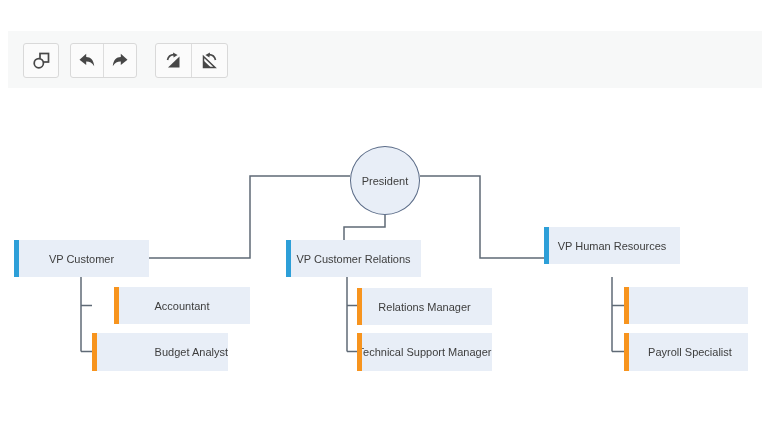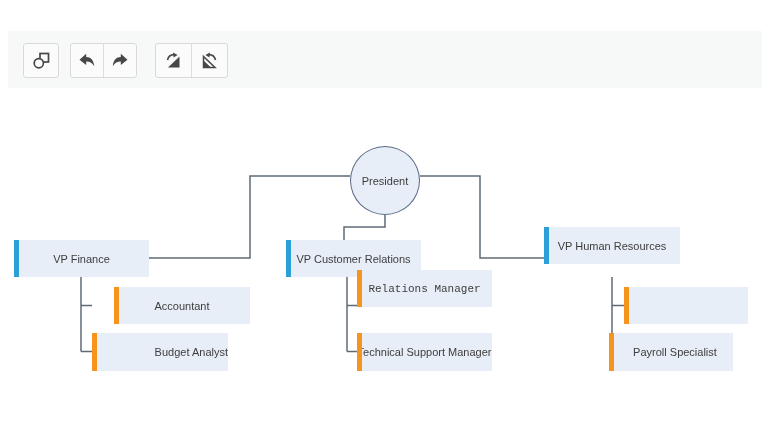--- a/index.html
+++ b/index.html
@@ -44,24 +44,24 @@
   .node.circle {
     left:350px; top:146px; width:70px; height:69px;
     border-radius:50%; border:1.5px solid #5a6b87;
   }
 
   .n-vpfin  { left:14px;  top:240px; width:135px; height:37px; }
   .n-vpcr   { left:278px; top:240px; width:135px; height:37px;margin-left:8px; }
   .n-vphr   { left:544px; top:227px; width:136px; height:37px; }
   .n-acct   { left:92px;  top:287px; width:136px; height:37px;margin-left:22px; }
   .n-budg   { left:92px;  top:333px; width:136px; height:38px;justify-content:flex-end; }
-  .n-relm   { left:357px; top:270px; width:135px; height:37px;font-family:Liberation Mono, monospace; }
+  .n-relm   { left:357px; top:288px; width:135px; height:37px; }
   .n-tsm    { left:357px; top:333px; width:135px; height:38px; }
   .n-comp   { left:624px; top:287px; width:124px; height:37px; }
-  .n-pay    { left:609px; top:333px; width:124px; height:38px;padding-left:8px; }
+  .n-pay    { left:624px; top:333px; width:124px; height:38px;padding-left:8px; }
 </style>
 </head>
 <body>
 
 <div class="toolbar">
 
   <div class="tb-btn" style="left:15px;">
     <span>
       <svg width="19" height="19" viewBox="0 0 19 19">
         <rect x="8" y="2.5" width="8.5" height="8.5" fill="none" stroke="#474747" stroke-width="1.7"></rect>
@@ -139,21 +139,21 @@
       <polyline points="612,351.5 624,351.5"></polyline>
     </g>
   </svg>
 
   <div class="node circle">
     <span>President</span>
   </div>
 
   <div class="node n-vpfin">
     <span class="accent blue"></span>
-    <span>VP Finance</span>
+    <span>VP Customer</span>
   </div>
 
   <div class="node n-vpcr">
     <span class="accent blue"></span>
     <span>VP Customer Relations</span>
   </div>
 
   <div class="node n-vphr">
     <span class="accent blue"></span>
     <span>VP Human Resources</span>

